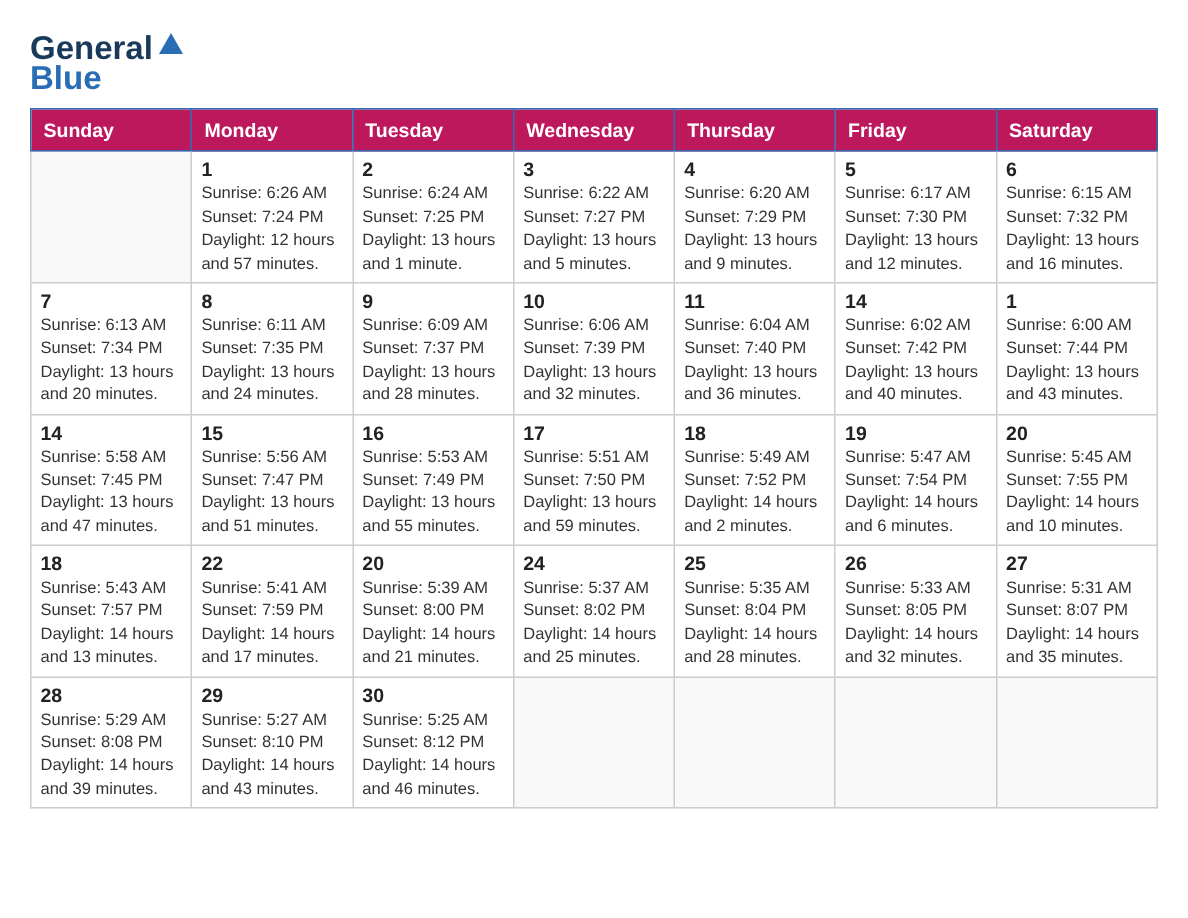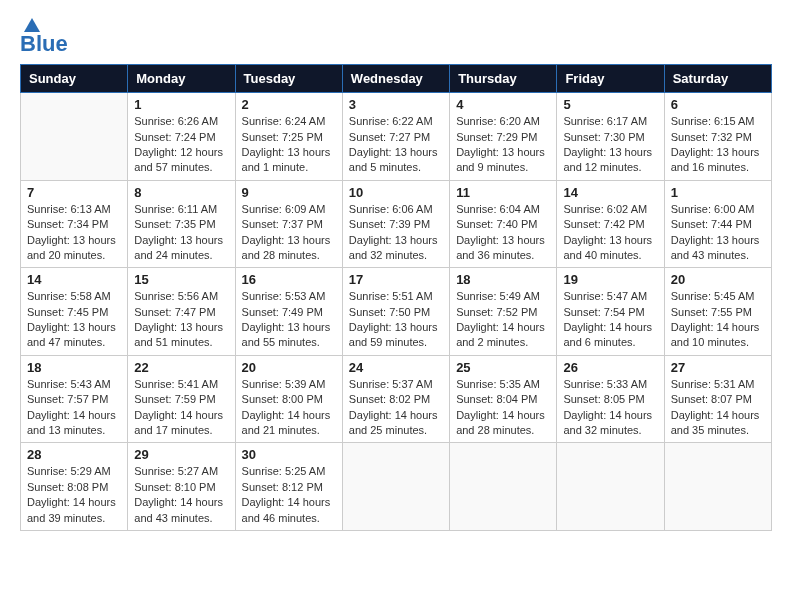--- a/index.html
+++ b/index.html
@@ -41,21 +41,21 @@
     .location {
       font-size: 16px;
       color: #333;
     }
     .calendar {
       width: 100%;
       border-collapse: collapse;
       font-size: 11px;
     }
     .calendar th {
-      background: #0f172a;
+      background: #be185d;
       color: #fff;
       text-align: left;
       padding: 6px 8px;
       font-size: 13px;
       font-weight: bold;
       border: 1px solid #2a6db5;
     }
     .calendar td {
       border: 1px solid #ccc;
       vertical-align: top;
@@ -78,20 +78,21 @@
     .empty-cell {
       background: #f9f9f9;
     }
   </style>
 </head>
 <body>
 
 <div class="header">
   <div class="logo">
     <div style="display:flex;align-items:center;">
+      <span class="logo-text">General</span>
       <svg width="20" height="20" viewBox="0 0 20 20" style="margin-left:2px;margin-top:-4px;">
         <polygon points="10,2 18,16 2,16" fill="#2a6db5"></polygon>
       </svg>
     </div>
     <div class="logo-text logo-blue" style="font-size:22px;color:#2a6db5;margin-top:-4px;">Blue</div>
   </div>
   <div class="title-section">
     <div class="month-title"></div>
     <div class="location"></div>
   </div>

